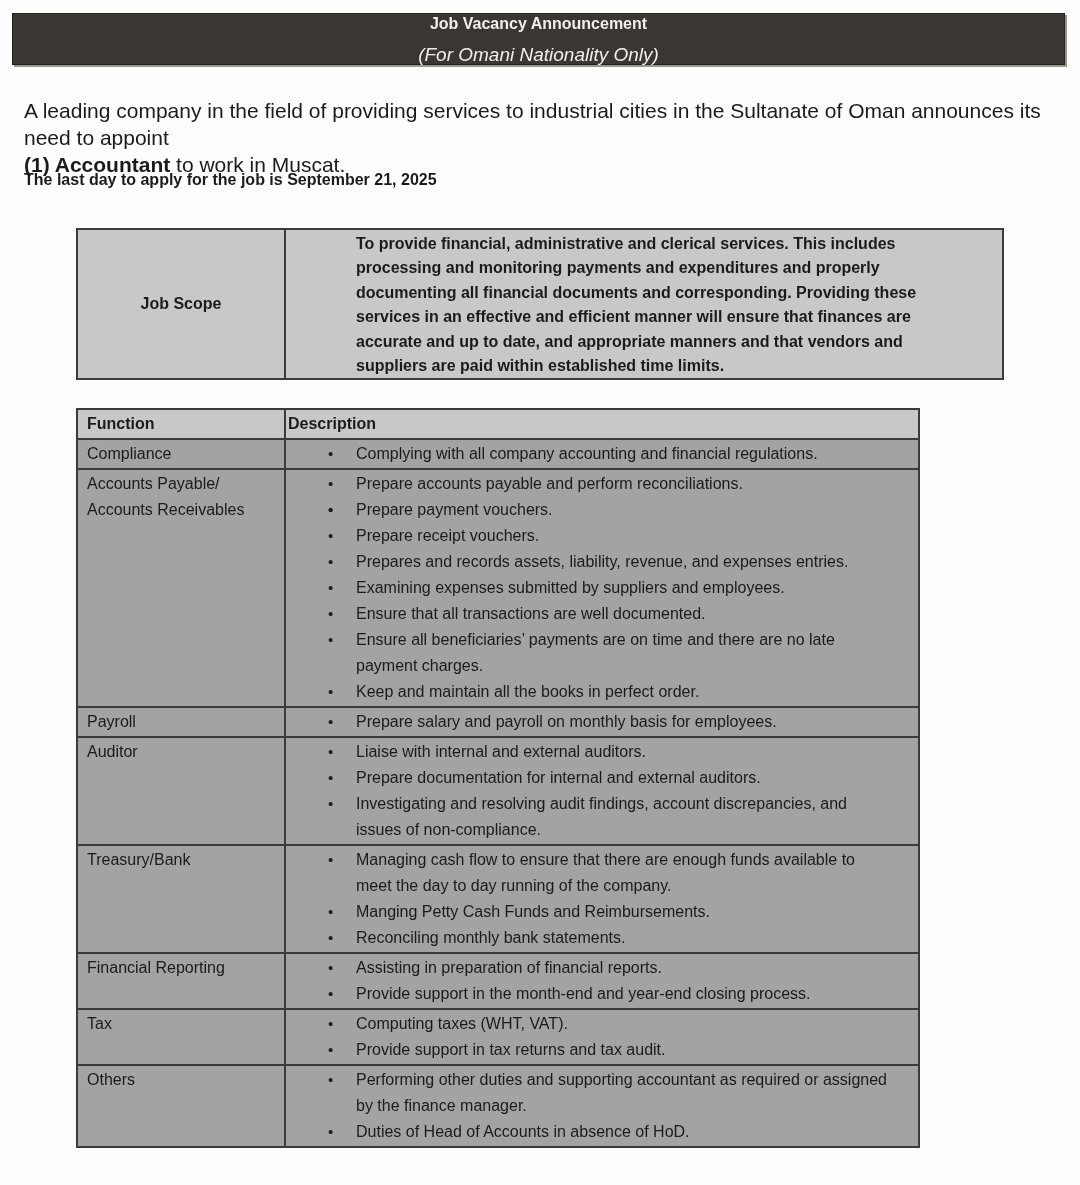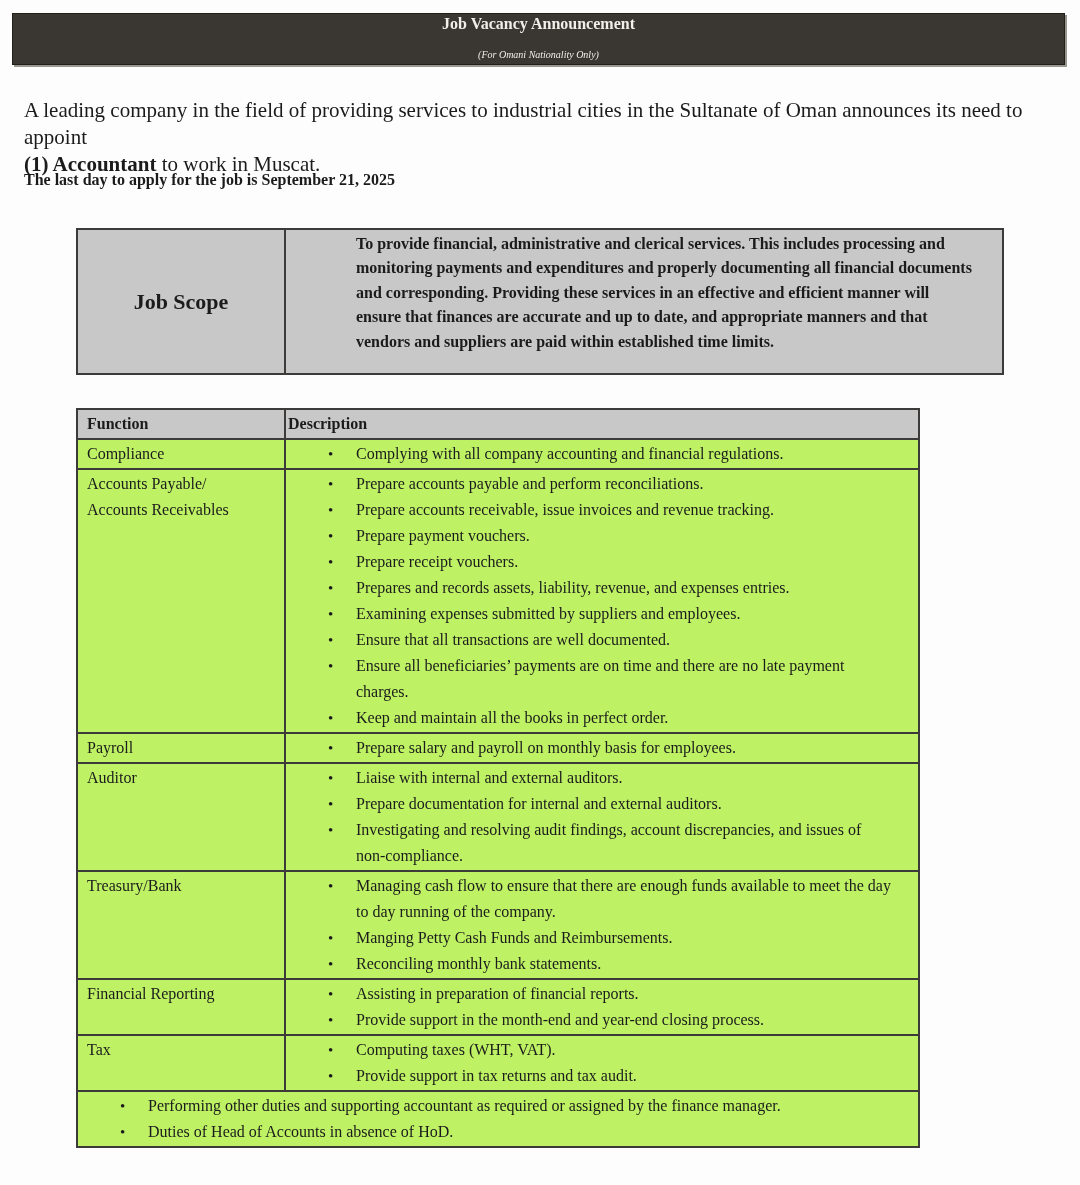--- a/index.html
+++ b/index.html
@@ -2,21 +2,21 @@
 <html><head>
 <meta charset="utf-8">
 <style>
   * { box-sizing: border-box; }
   html, body { margin: 0; padding: 0; background: #ffffff; }
   .page {
     position: relative;
     width: 1080px;
     height: 1185px;
     background: #fdfdfd;
-    font-family: Liberation Serif, serif;
+    font-family: Liberation Sans, sans-serif;
     color: #1b1b1b;
     overflow: hidden;
   }
 
   
   .banner {
     position: absolute;
     left: 12px; top: 13px;
     width: 1053px; height: 52px;
     background: #3a3632;
@@ -24,21 +24,21 @@
     box-shadow: 2px 2px 0 #9a9690;
     color: #f2efe9;
     display: flex;
     flex-direction: column;
     justify-content: center;
     align-items: center;
     gap: 1px;
     text-align: center;
   }
   .banner-title { font-weight: bold; font-size: 16px; line-height: 20px; }
-  .banner-subtitle { font-style: italic; font-size: 10px; line-height: 19px; margin-top: 10px; }
+  .banner-subtitle { font-style: italic; font-size: 19px; line-height: 19px; margin-top: 10px; }
 
   
   .intro {
     position: absolute;
     left: 24px; top: 97px;
     width: 1028px;
     margin: 0;
     font-size: 21px;
     line-height: 27px;
   }
@@ -60,38 +60,38 @@
     border: 2px solid #3d3b39;
     display: flex;
   }
   .scope-label {
     width: 208px;
     border-right: 2px solid #3d3b39;
     display: flex;
     align-items: center;
     justify-content: center;
     font-weight: bold;
-    font-size: 22px;
+    font-size: 16px;
   }
   .scope-desc {
     flex: 1;
     font-weight: bold;
     font-size: 16px;
     line-height: 24.4px;
     padding: 2px 26px 0 70px;
     border-radius: 7px;
   }
 
   
   .fn-table {
     position: absolute;
     left: 76px; top: 408px;
     width: 844px;
     border: 2px solid #3d3b39;
-    background: #bef264;
+    background: #a3a3a3;
     font-size: 16px;
   }
   .fn-row { display: flex; border-top: 2px solid #3d3b39; }
   .fn-row.fn-header { border-top: none; background: #c8c8c8; font-weight: bold; }
   .fn-cell {
     width: 208px;
     border-right: 2px solid #3d3b39;
     padding: 1px 6px 1px 9px;
     line-height: 26px;
     white-space: pre-line;
@@ -140,21 +140,21 @@
             </ul>
     </div>
   </div>
 
   <div class="fn-row">
     <div class="fn-cell">Accounts Payable/
 Accounts Receivables</div>
     <div class="desc-cell">
       <ul class="desc-list">
               <li><span class="bullet">•</span><span>Prepare accounts payable and perform reconciliations.</span></li>
-              <li><span class="bullet">•</span><span>Prepare accounts receivable, issue invoices and revenue tracking.</span></li>
+              <li><span class="bullet">•</span></li>
               <li><span class="bullet">•</span><span>Prepare payment vouchers.</span></li>
               <li><span class="bullet">•</span><span>Prepare receipt vouchers.</span></li>
               <li><span class="bullet">•</span><span>Prepares and records assets, liability, revenue, and expenses entries.</span></li>
               <li><span class="bullet">•</span><span>Examining expenses submitted by suppliers and employees.</span></li>
               <li><span class="bullet">•</span><span>Ensure that all transactions are well documented.</span></li>
               <li><span class="bullet">•</span><span>Ensure all beneficiaries’ payments are on time and there are no late payment charges.</span></li>
               <li><span class="bullet">•</span><span>Keep and maintain all the books in perfect order.</span></li>
             </ul>
     </div>
   </div>
@@ -204,20 +204,21 @@
     <div class="fn-cell">Tax</div>
     <div class="desc-cell">
       <ul class="desc-list">
               <li><span class="bullet">•</span><span>Computing taxes (WHT, VAT).</span></li>
               <li><span class="bullet">•</span><span>Provide support in tax returns and tax audit.</span></li>
             </ul>
     </div>
   </div>
 
   <div class="fn-row">
+    <div class="fn-cell">Others</div>
     <div class="desc-cell">
       <ul class="desc-list">
               <li><span class="bullet">•</span><span>Performing other duties and supporting accountant as required or assigned by the finance manager.</span></li>
               <li><span class="bullet">•</span><span>Duties of Head of Accounts in absence of HoD.</span></li>
             </ul>
     </div>
   </div>
 </div>
   </div>
 

